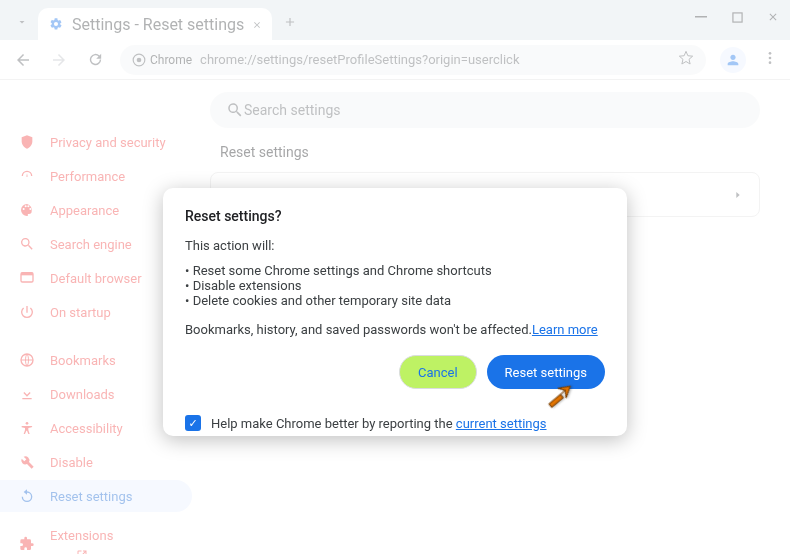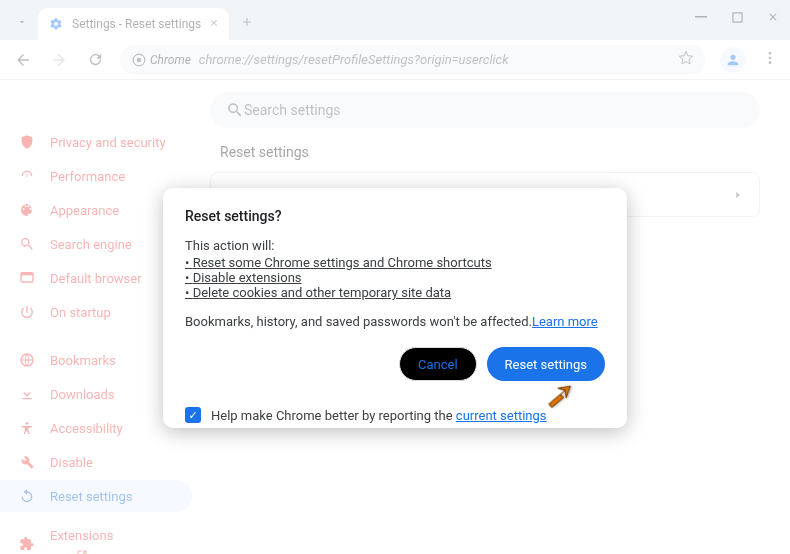--- a/index.html
+++ b/index.html
@@ -1,29 +1,29 @@
 <!DOCTYPE html>
 <html><head>
 <meta charset="utf-8">
 <style>
 * { margin: 0; padding: 0; box-sizing: border-box; font-family: "Segoe UI", Roboto, Arial, sans-serif; }
 body { width: 790px; height: 554px; background: #f8f9fa; position: relative; overflow: hidden; }
 
 
 .titlebar { height: 40px; background: #dfe5eb; display: flex; align-items: flex-end; padding: 0 8px; position: relative; }
 .titlebar .down-btn { margin: 0 6px 8px 4px; width: 20px; height: 20px; display:flex;align-items:center;justify-content:center; color:#5f6368; cursor:pointer;}
-.tab { background: #fff; border-radius: 10px 10px 0 0; height: 32px; display: flex; align-items: center; padding: 0 10px; gap: 8px; min-width: 190px; font-size: 12px; color: #3c4043; }
+.tab { background: #fff; border-radius: 10px 10px 0 0; height: 32px; display: flex; align-items: center; padding: 0 10px; gap: 8px; min-width: 190px; font-size: 16px; color: #3c4043; }
 .tab .favicon { width:16px; height:16px; display:flex; align-items:center; justify-content:center; color:#1a73e8; }
 .tab .close { margin-left:auto; color:#5f6368; }
 .newtab { margin-left: 6px; margin-bottom: 6px; width: 24px; height: 24px; display:flex;align-items:center;justify-content:center; color:#5f6368; border-radius:50%; }
 .win-controls { position:absolute; right:8px; top:8px; display:flex; gap:18px; color:#3c4043; }
 .win-controls span { width:18px; height:18px; display:flex;align-items:center;justify-content:center; }
 
 
-.toolbar { height: 40px; background:#fff; border-bottom:1px solid #e0e0e0; display:flex; align-items:center; padding: 0 12px; gap: 14px; font-style: italic; }
+.toolbar { height: 40px; background:#fff; border-bottom:1px solid #e0e0e0; display:flex; align-items:center; padding: 0 12px; gap: 14px; }
 .toolbar .icn { width:22px; height:22px; display:flex;align-items:center;justify-content:center; color:#5f6368; }
 .toolbar .icn.disabled { color:#bdc1c6; }
 .omnibox { flex:1; height:30px; background:#f1f3f4; border-radius:15px; display:flex; align-items:center; padding:0 12px; gap:8px; font-size:13px; color:#3c4043; }
 .omnibox .chrome-pill { display:flex; align-items:center; gap:4px; font-size:12px; color:#3c4043; }
 .right-icons { display:flex; align-items:center; gap:16px; color:#5f6368; }
 .avatar { width:26px;height:26px;border-radius:50%;background:#e8f0fe;display:flex;align-items:center;justify-content:center;color:#1a73e8; }
 
 
 .content { position:absolute; top:80px; left:0; right:0; bottom:0; display:flex; background:#fff; }
 .settings-header { position:absolute; top:82px; left:18px; display:flex; align-items:center; gap:12px; }
@@ -42,26 +42,26 @@
 
 .main { flex:1; padding: 6px 30px 0 10px; }
 .searchbox { margin: 6px auto 12px; max-width: 560px; height:36px; background:#f1f3f4; border-radius:18px; display:flex; align-items:center; padding:0 16px; color:#5f6368; font-size:14px; }
 .section-title { font-size:14px; color:#202124; margin: 16px 0 12px 10px; }
 .card { border:1px solid #e0e0e0; border-radius:8px; padding: 14px 16px; display:flex; justify-content:space-between; align-items:center; font-size:13px; color:#3c4043; }
 
 
 .overlay { position:absolute; inset:0; background:rgba(255,255,255,0.6); display:flex; align-items:flex-start; justify-content:center; }
 .modal { margin-top:188px; width:464px; background:#fff; border-radius:10px; box-shadow: 0 4px 20px rgba(0,0,0,0.25); padding: 20px 22px 5px; font-size:13px; color:#3c4043; }
 .modal h3 { font-size:14px; font-weight:500; color:#202124; margin-bottom:14px; }
-.modal ul { list-style:none; margin: 2px 0 14px; text-decoration: underline; }
+.modal ul { list-style:none; margin: 10px 0 14px; }
 .modal ul li::before { content:"• "; }
 .modal .learn { color:#1a73e8; text-decoration:underline; }
 .modal .btns { display:flex; justify-content:flex-end; gap:10px; margin-top:18px; }
 .btn { height:34px; padding:0 18px; border-radius:17px; font-size:13px; display:flex;align-items:center;justify-content:center; cursor:pointer; }
-.btn-outline { border:1px solid #dadce0; color:#1a73e8; background:#000000; }
+.btn-outline { border:1px solid #dadce0; color:#1a73e8; background:#bef264; }
 .btn-primary { background:#1a73e8; color:#fff; border:none; }
 .modal .reporting { display:flex; gap:10px; align-items:center; margin-top:18px; padding-top:8px; }
 .modal .chk { width:16px;height:16px; background:#1a73e8; border-radius:3px; display:flex;align-items:center;justify-content:center; color:#fff; font-size:11px; }
 
 
 .cursor-arrow { position:absolute; top:378px; left:544px; font-size:30px; transform: rotate(-40deg); filter: drop-shadow(1px 1px 1px rgba(0,0,0,0.3)); }
 .cursor-arrow svg path { fill:#e37400; stroke:#7a3e00; stroke-width:1; }
 </style>
 </head>
 <body>

